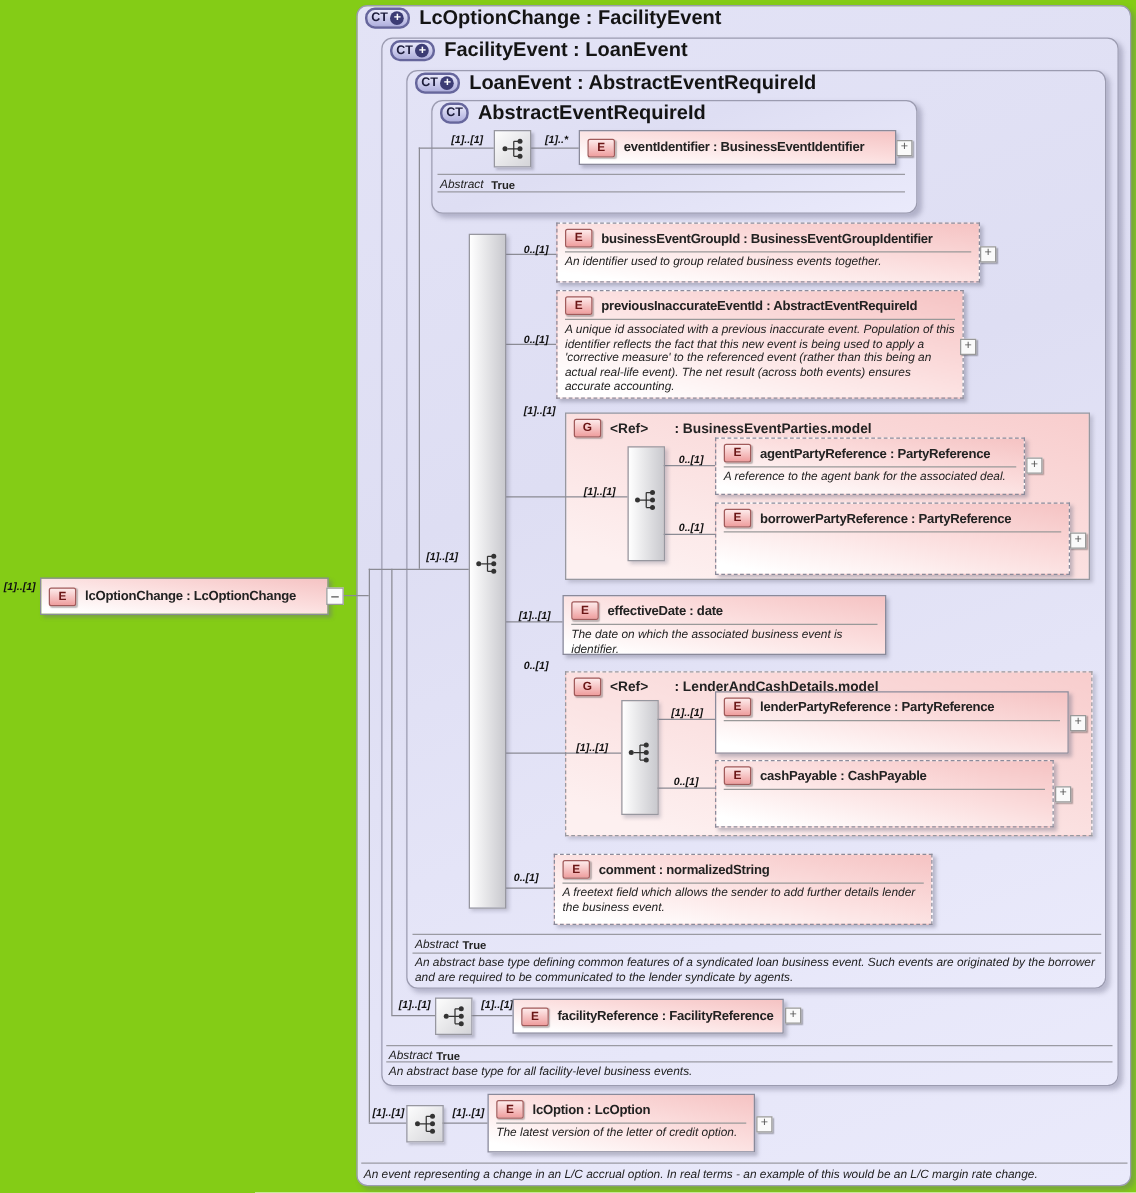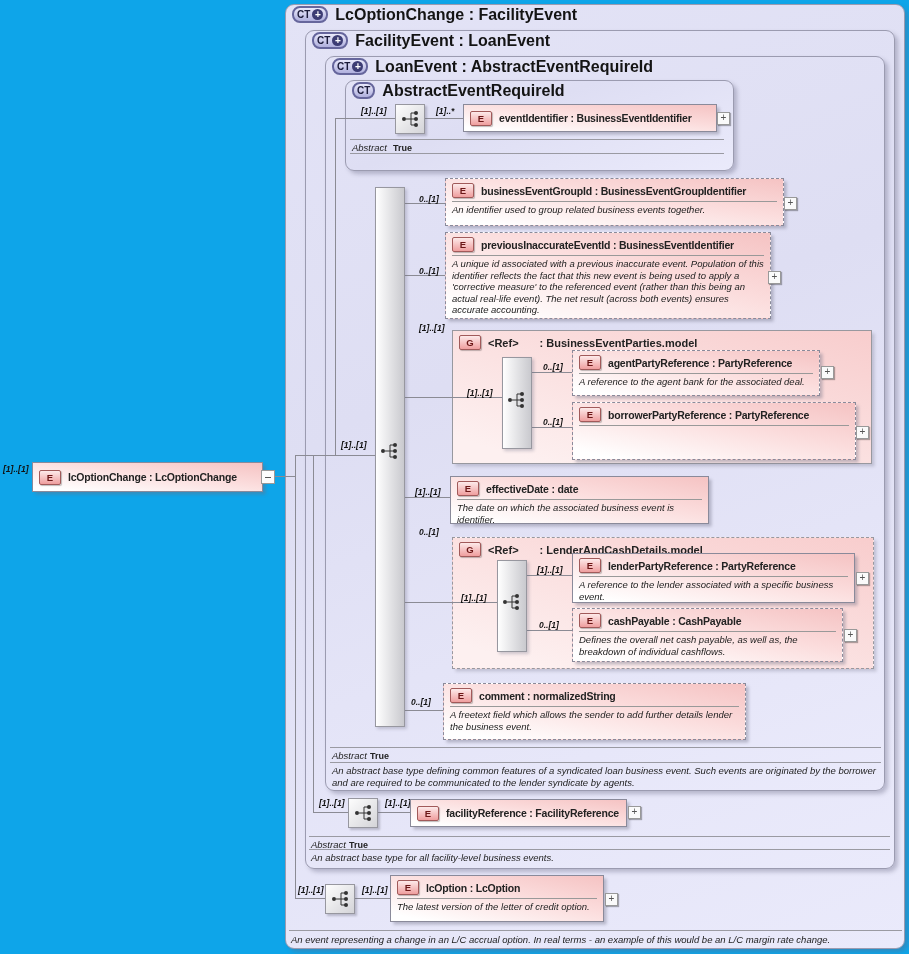--- a/index.html
+++ b/index.html
@@ -1,16 +1,16 @@
 <!DOCTYPE html>
 <html><head>
 <meta charset="utf-8">
 <style>
   html,body{margin:0;padding:0;background:#fff;}
-  #stage{position:relative;width:909px;height:954px;background:#0ea5e9;overflow:hidden;
+  #stage{position:relative;width:909px;height:954px;background:#84cc16;overflow:hidden;
          font-family:"Liberation Sans",sans-serif;}
   .ctbox{position:absolute;border:1px solid #9b9bb0;border-radius:9px;
          background:linear-gradient(160deg,#e3e3f6 0%,#dedef3 40%,#eaeafb 100%);
          box-shadow:3px 3px 4px rgba(100,100,130,.38);}
   .cthead{position:absolute;display:flex;align-items:center;gap:7px;height:17px;}
   .ct-badge{display:inline-flex;align-items:center;border:2px solid #66669c;border-radius:8px;
             background:linear-gradient(#e9e9fb,#b0b0de);color:#1c1c3a;font-weight:bold;
             font-size:10px;height:13px;padding:0 3px;line-height:13px;}
   .ct-plus{width:11px;height:11px;border-radius:50%;background:#3c3c74;color:#fff;
            font-size:10px;line-height:11px;text-align:center;font-weight:bold;margin-left:2px;}
@@ -254,21 +254,21 @@
       <span class="pbadge">E</span>
       <span class="e-title">businessEventGroupId : BusinessEventGroupIdentifier</span>
     </div>
     <div class="sep"></div>
     <div class="anno">An identifier used to group related business events together.</div>
   </div>
 
   <div class="ebox dashed" style="left:445px;top:232px;width:324px;height:85px;">
     <div class="hd">
       <span class="pbadge">E</span>
-      <span class="e-title">previousInaccurateEventId : BusinessEventIdentifier</span>
+      <span class="e-title">previousInaccurateEventId : AbstractEventRequireId</span>
     </div>
     <div class="sep"></div>
     <div class="anno">A unique id associated with a previous inaccurate event. Population of this identifier reflects the fact that this new event is being used to apply a 'corrective measure' to the referenced event (rather than this being an actual real-life event). The net result (across both events) ensures accurate accounting.</div>
   </div>
 
   <div class="ebox dashed" style="left:572px;top:350px;width:246px;height:44px;">
     <div class="hd">
       <span class="pbadge">E</span>
       <span class="e-title">agentPartyReference : PartyReference</span>
     </div>
@@ -292,30 +292,28 @@
     <div class="sep"></div>
     <div class="anno">The date on which the associated business event is identifier.</div>
   </div>
 
   <div class="ebox" style="left:572px;top:553px;width:281px;height:48px;">
     <div class="hd">
       <span class="pbadge">E</span>
       <span class="e-title">lenderPartyReference : PartyReference</span>
     </div>
     <div class="sep"></div>
-    <div class="anno">A reference to the lender associated with a specific business event.</div>
   </div>
 
   <div class="ebox dashed" style="left:572px;top:608px;width:269px;height:52px;">
     <div class="hd">
       <span class="pbadge">E</span>
       <span class="e-title">cashPayable : CashPayable</span>
     </div>
     <div class="sep"></div>
-    <div class="anno">Defines the overall net cash payable, as well as, the breakdown of individual cashflows.</div>
   </div>
 
   <div class="ebox dashed" style="left:443px;top:683px;width:301px;height:55px;">
     <div class="hd">
       <span class="pbadge">E</span>
       <span class="e-title">comment : normalizedString</span>
     </div>
     <div class="sep"></div>
     <div class="anno">A freetext field which allows the sender to add further details lender the business event.</div>
   </div>

